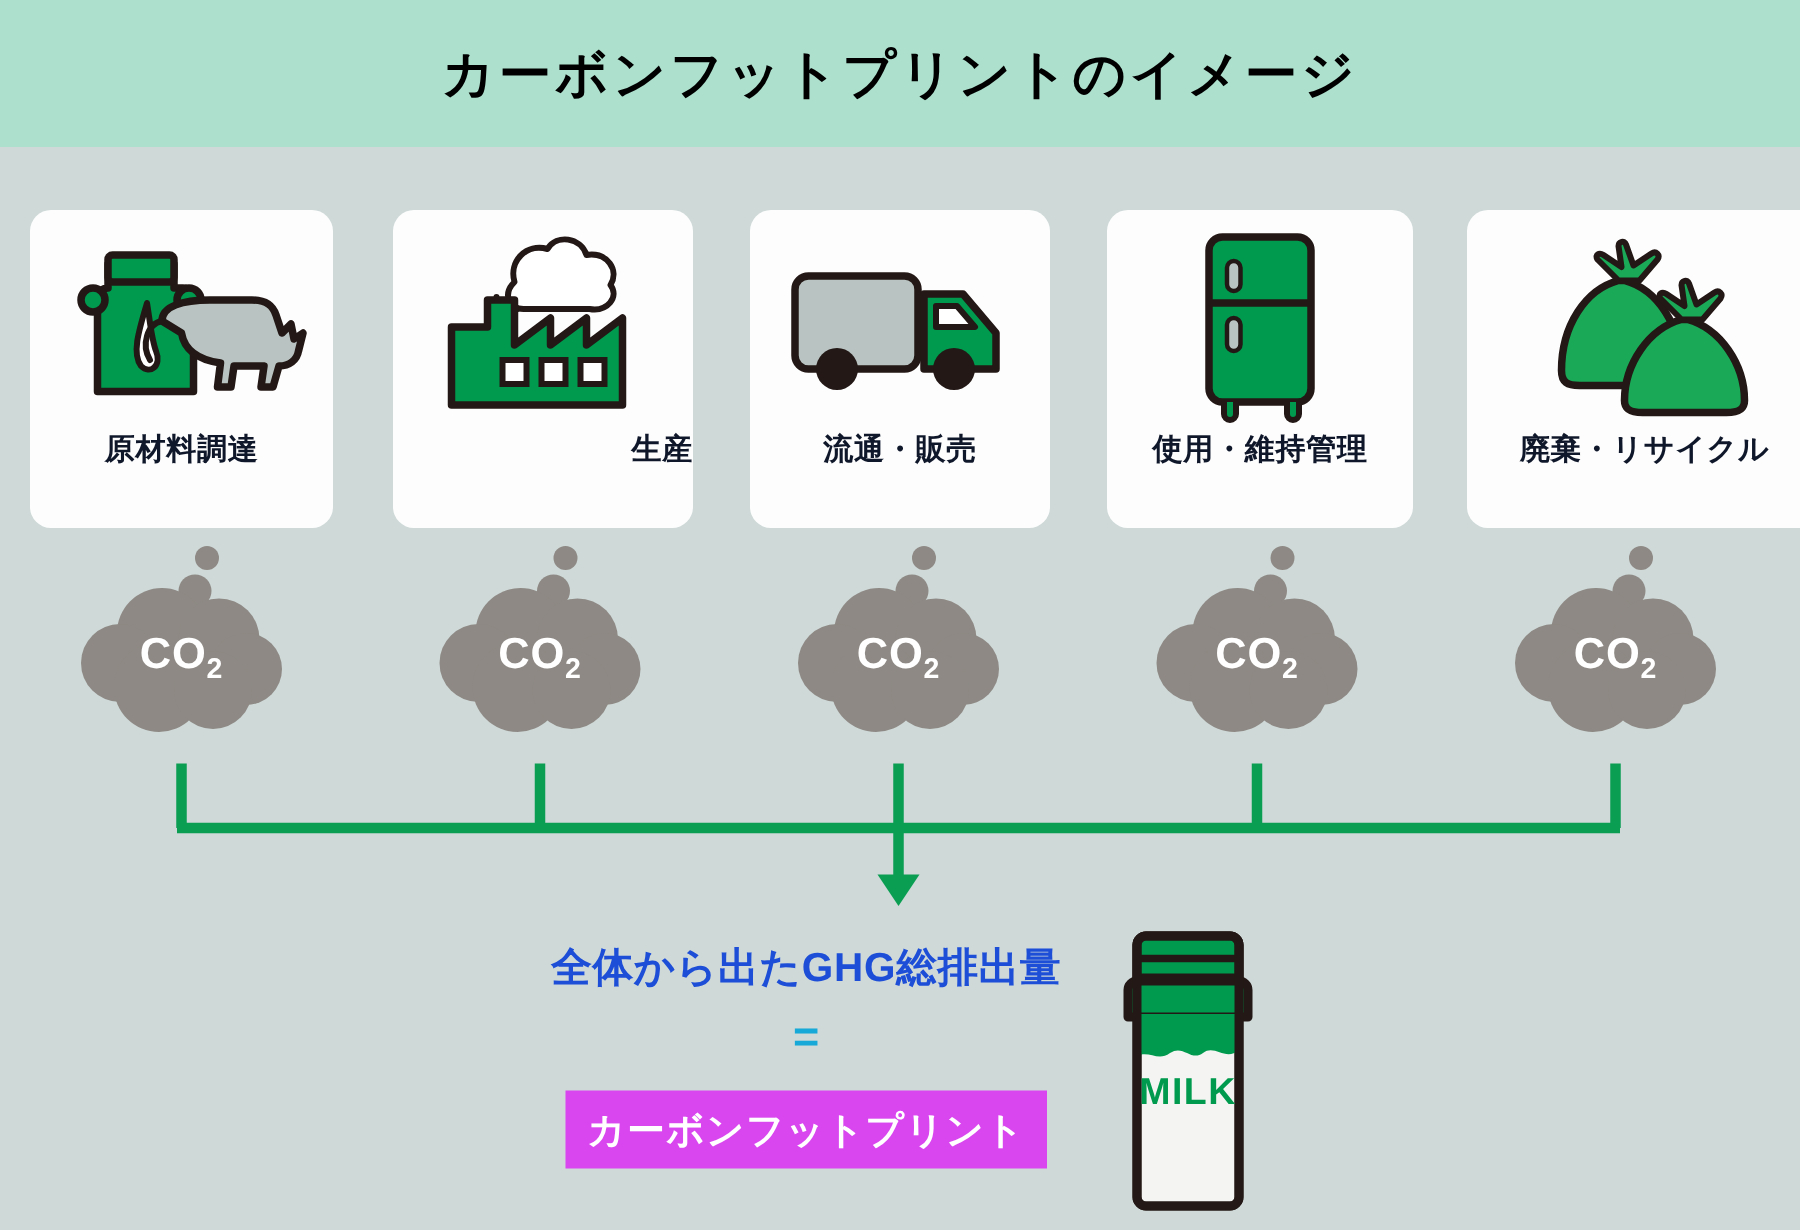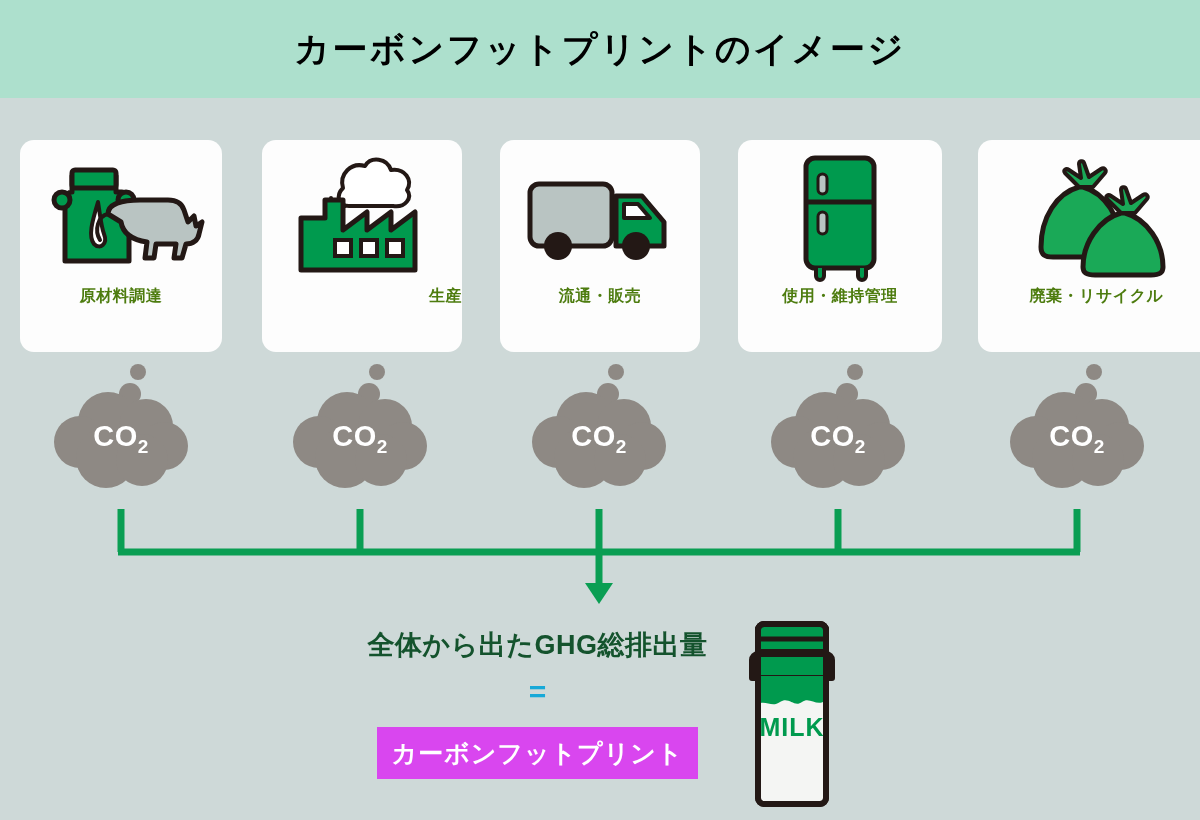--- a/index.html
+++ b/index.html
@@ -33,21 +33,21 @@
     background:#fdfdfd;border-radius:14px;
     display:flex;flex-direction:column;align-items:center;
     box-sizing:border-box;
   }
   .card-icon{
     height:150px;width:100%;
     display:flex;align-items:center;justify-content:center;
     padding-top:4px;box-sizing:border-box;
   }
   .card-label{
-    font-size:16px;font-weight:bold;color:#4d7c0f;
+    font-size:20px;font-weight:bold;color:#0f172a;
     letter-spacing:0.5px;text-align:center;
     white-space:nowrap;
     margin-top:-4px;
   }
 
   
   .clouds{position:absolute;left:0;top:360px;width:1200px;height:150px;}
   .cloud{
     position:absolute;top:0;width:150px;height:145px;
   }
@@ -59,21 +59,21 @@
     z-index:5;
   }
   .cloud .txt sub{font-size:19px;font-weight:bold;}
 
   
   .connector{position:absolute;left:0;top:505px;width:1200px;height:100px;}
 
   
   .ghg-text{
     position:absolute;left:0;top:627px;width:1075px;
-    text-align:center;color:#14532d;
+    text-align:center;color:#1d4ed8;
     font-size:27px;font-weight:bold;letter-spacing:0.5px;
     white-space:nowrap;
   }
   .equals{
     position:absolute;left:0;top:672px;width:1075px;
     text-align:center;color:#17a9d8;
     font-size:30px;font-weight:bold;
     line-height:40px;
   }
   .cfp-box{

